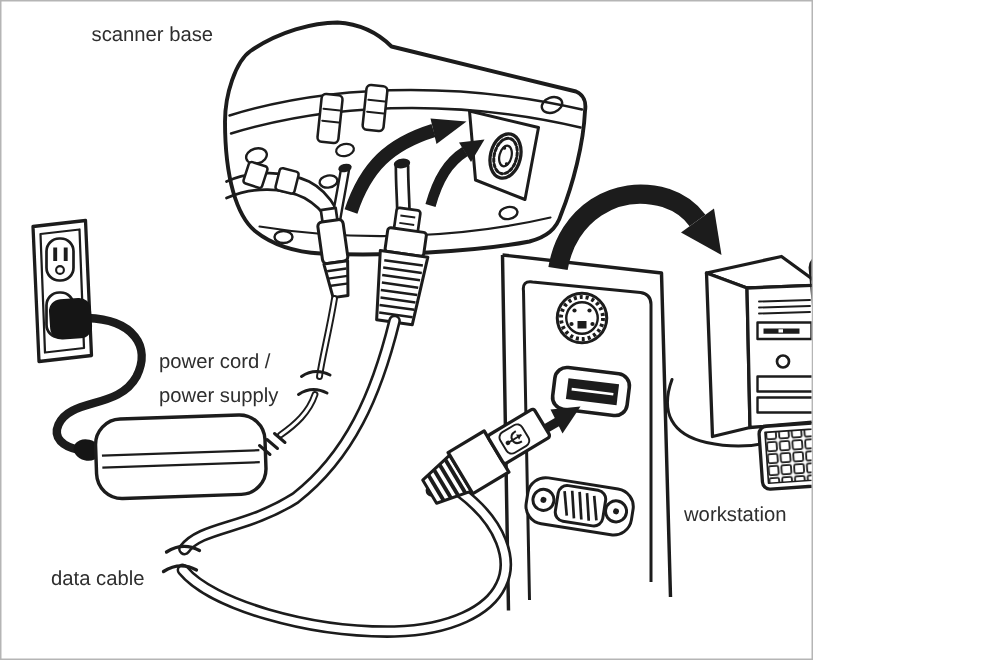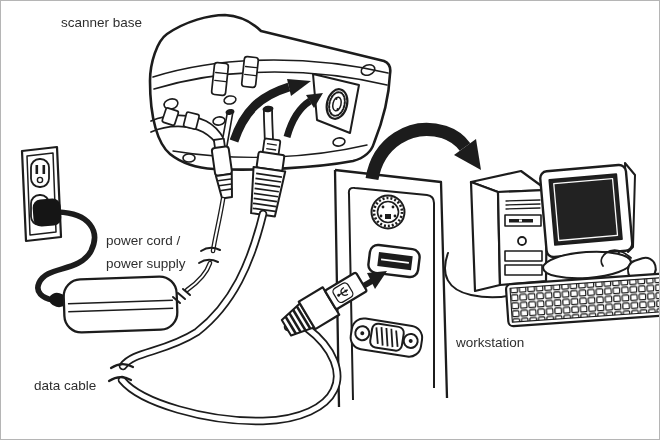--- a/index.html
+++ b/index.html
@@ -1,17 +1,17 @@
 <!DOCTYPE html>
 <html><head>
 <meta charset="utf-8">
 <style>
   html,body{margin:0;padding:0;background:#fff;}
   #frame{
-    width:660px;height:440px;box-sizing:border-box;
+    width:542px;height:440px;box-sizing:border-box;
     border:1px solid #b5b5b5;background:#ffffff;
     font-family:"Liberation Sans", sans-serif;
     position:relative;overflow:hidden;
   }
   svg{display:block;}
   text{font-family:"Liberation Sans", sans-serif;font-size:13.5px;}
 </style>
 </head>
 <body>
 

